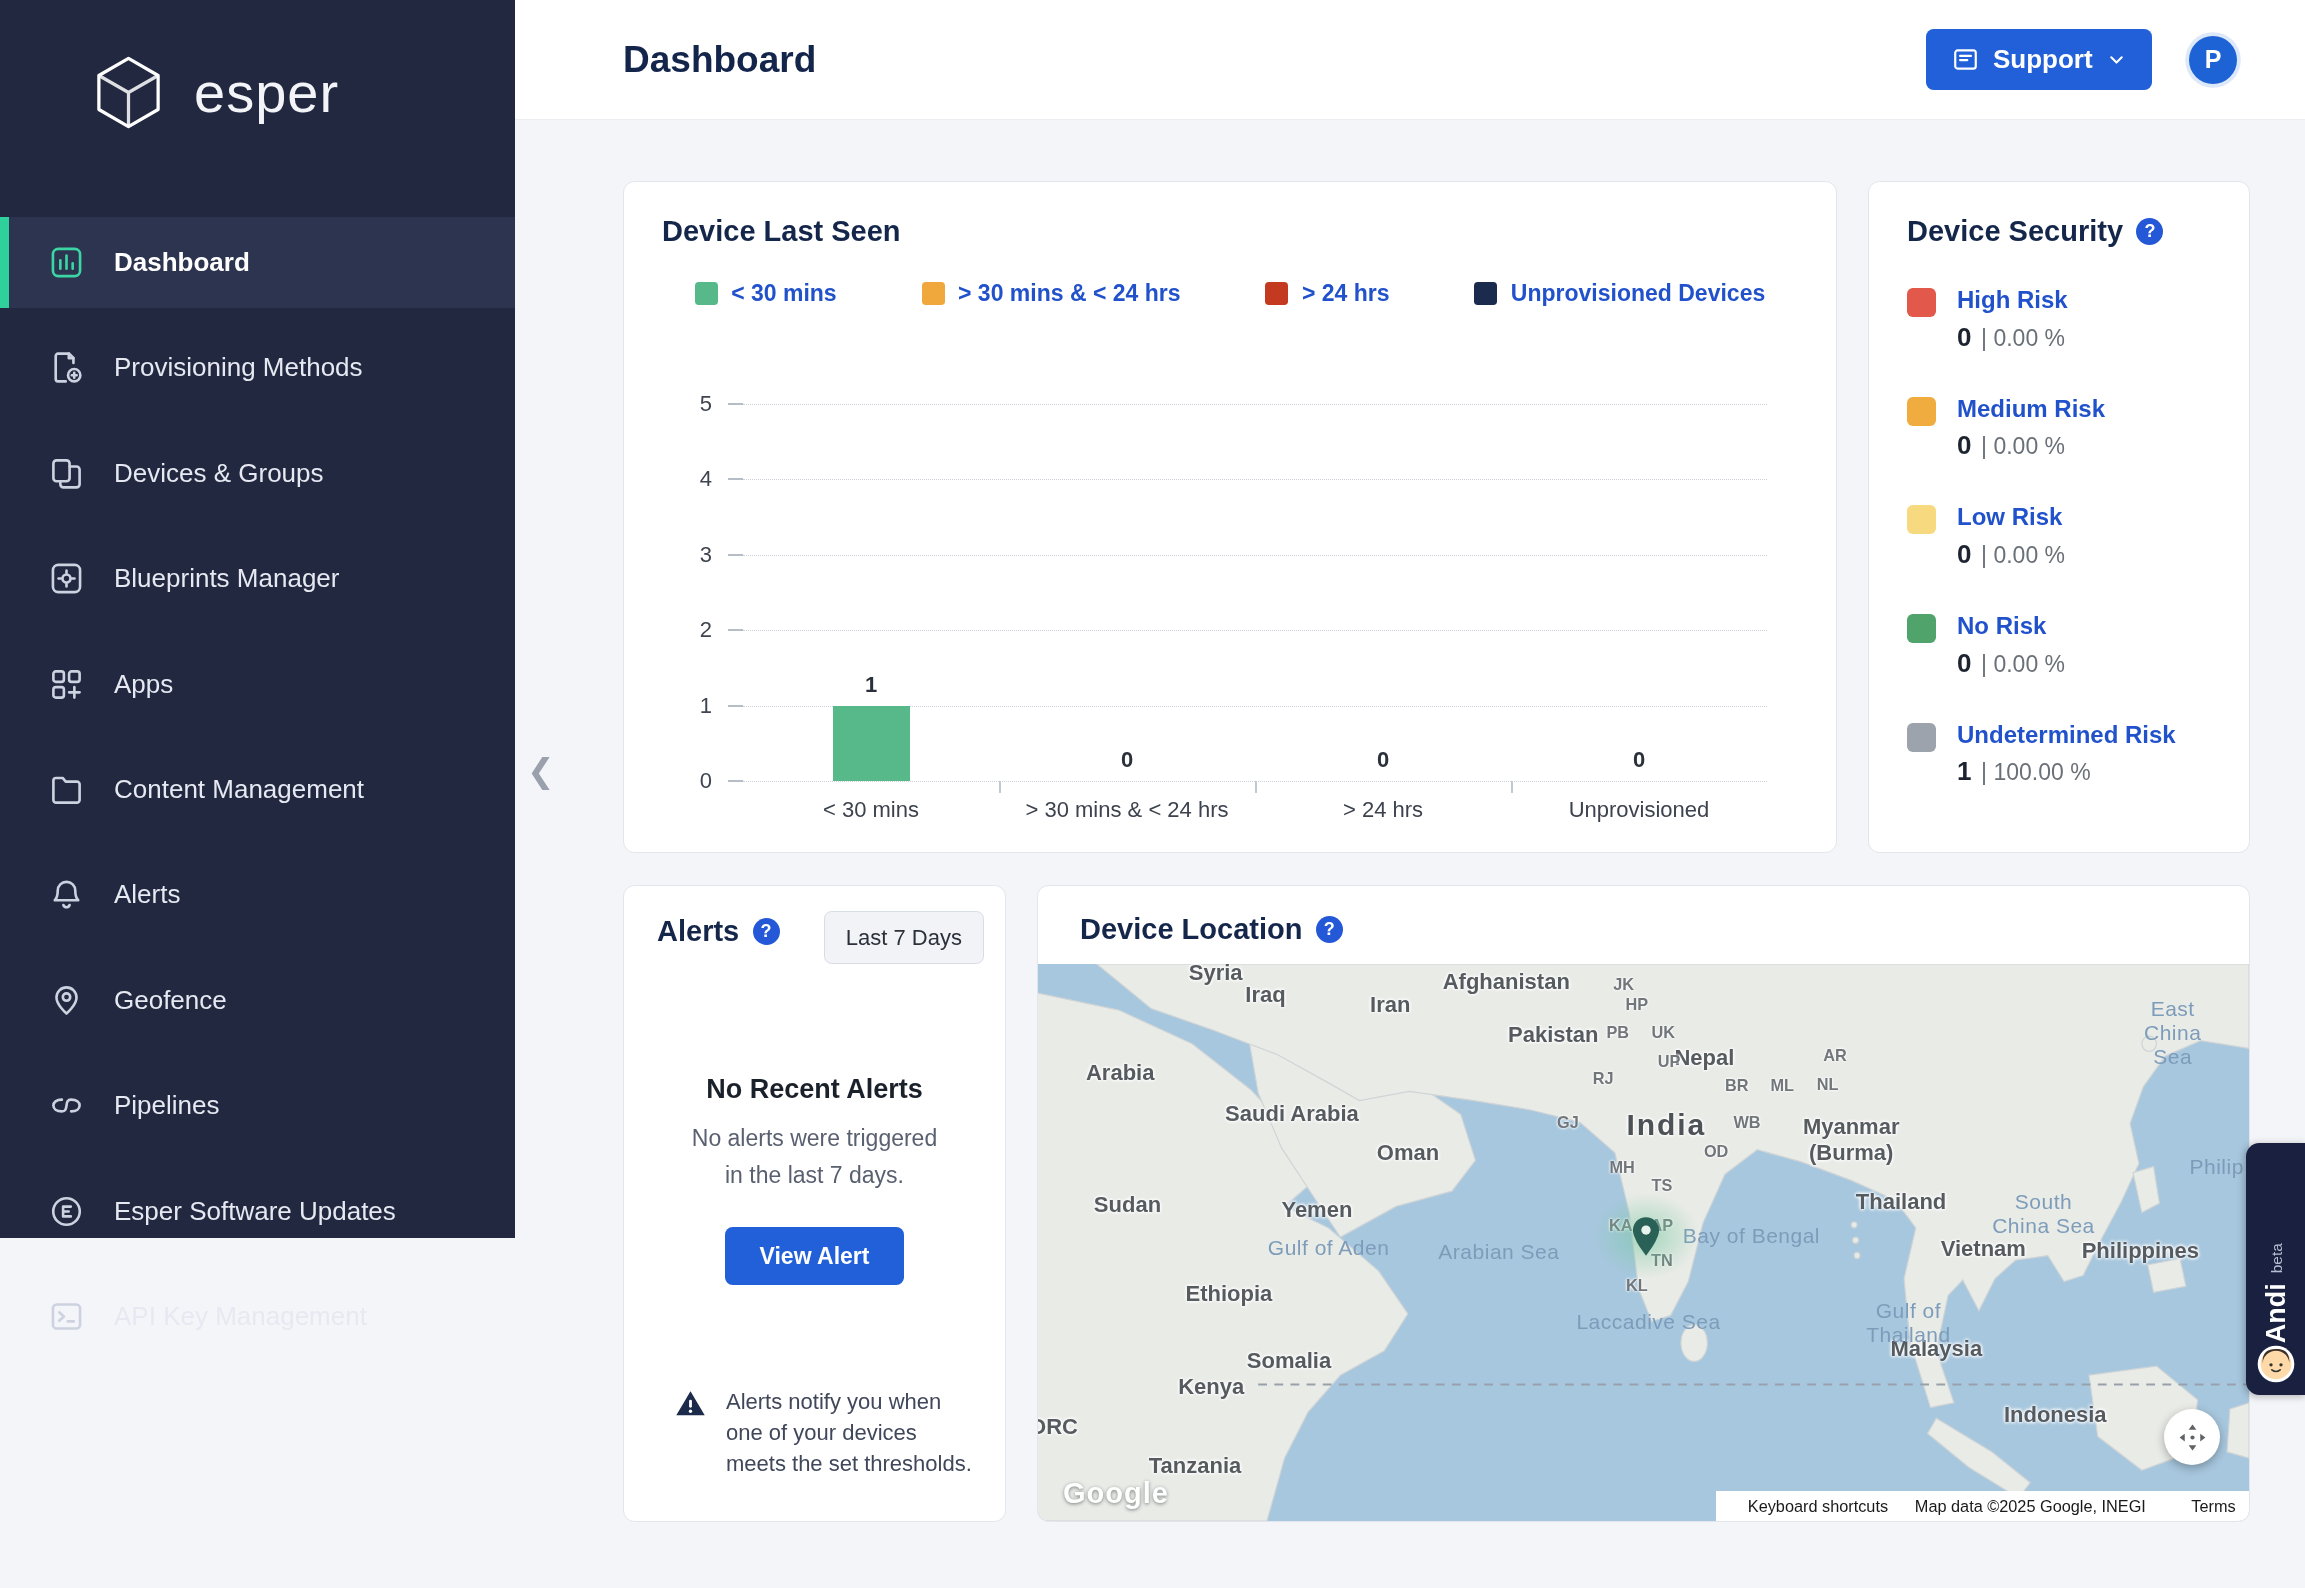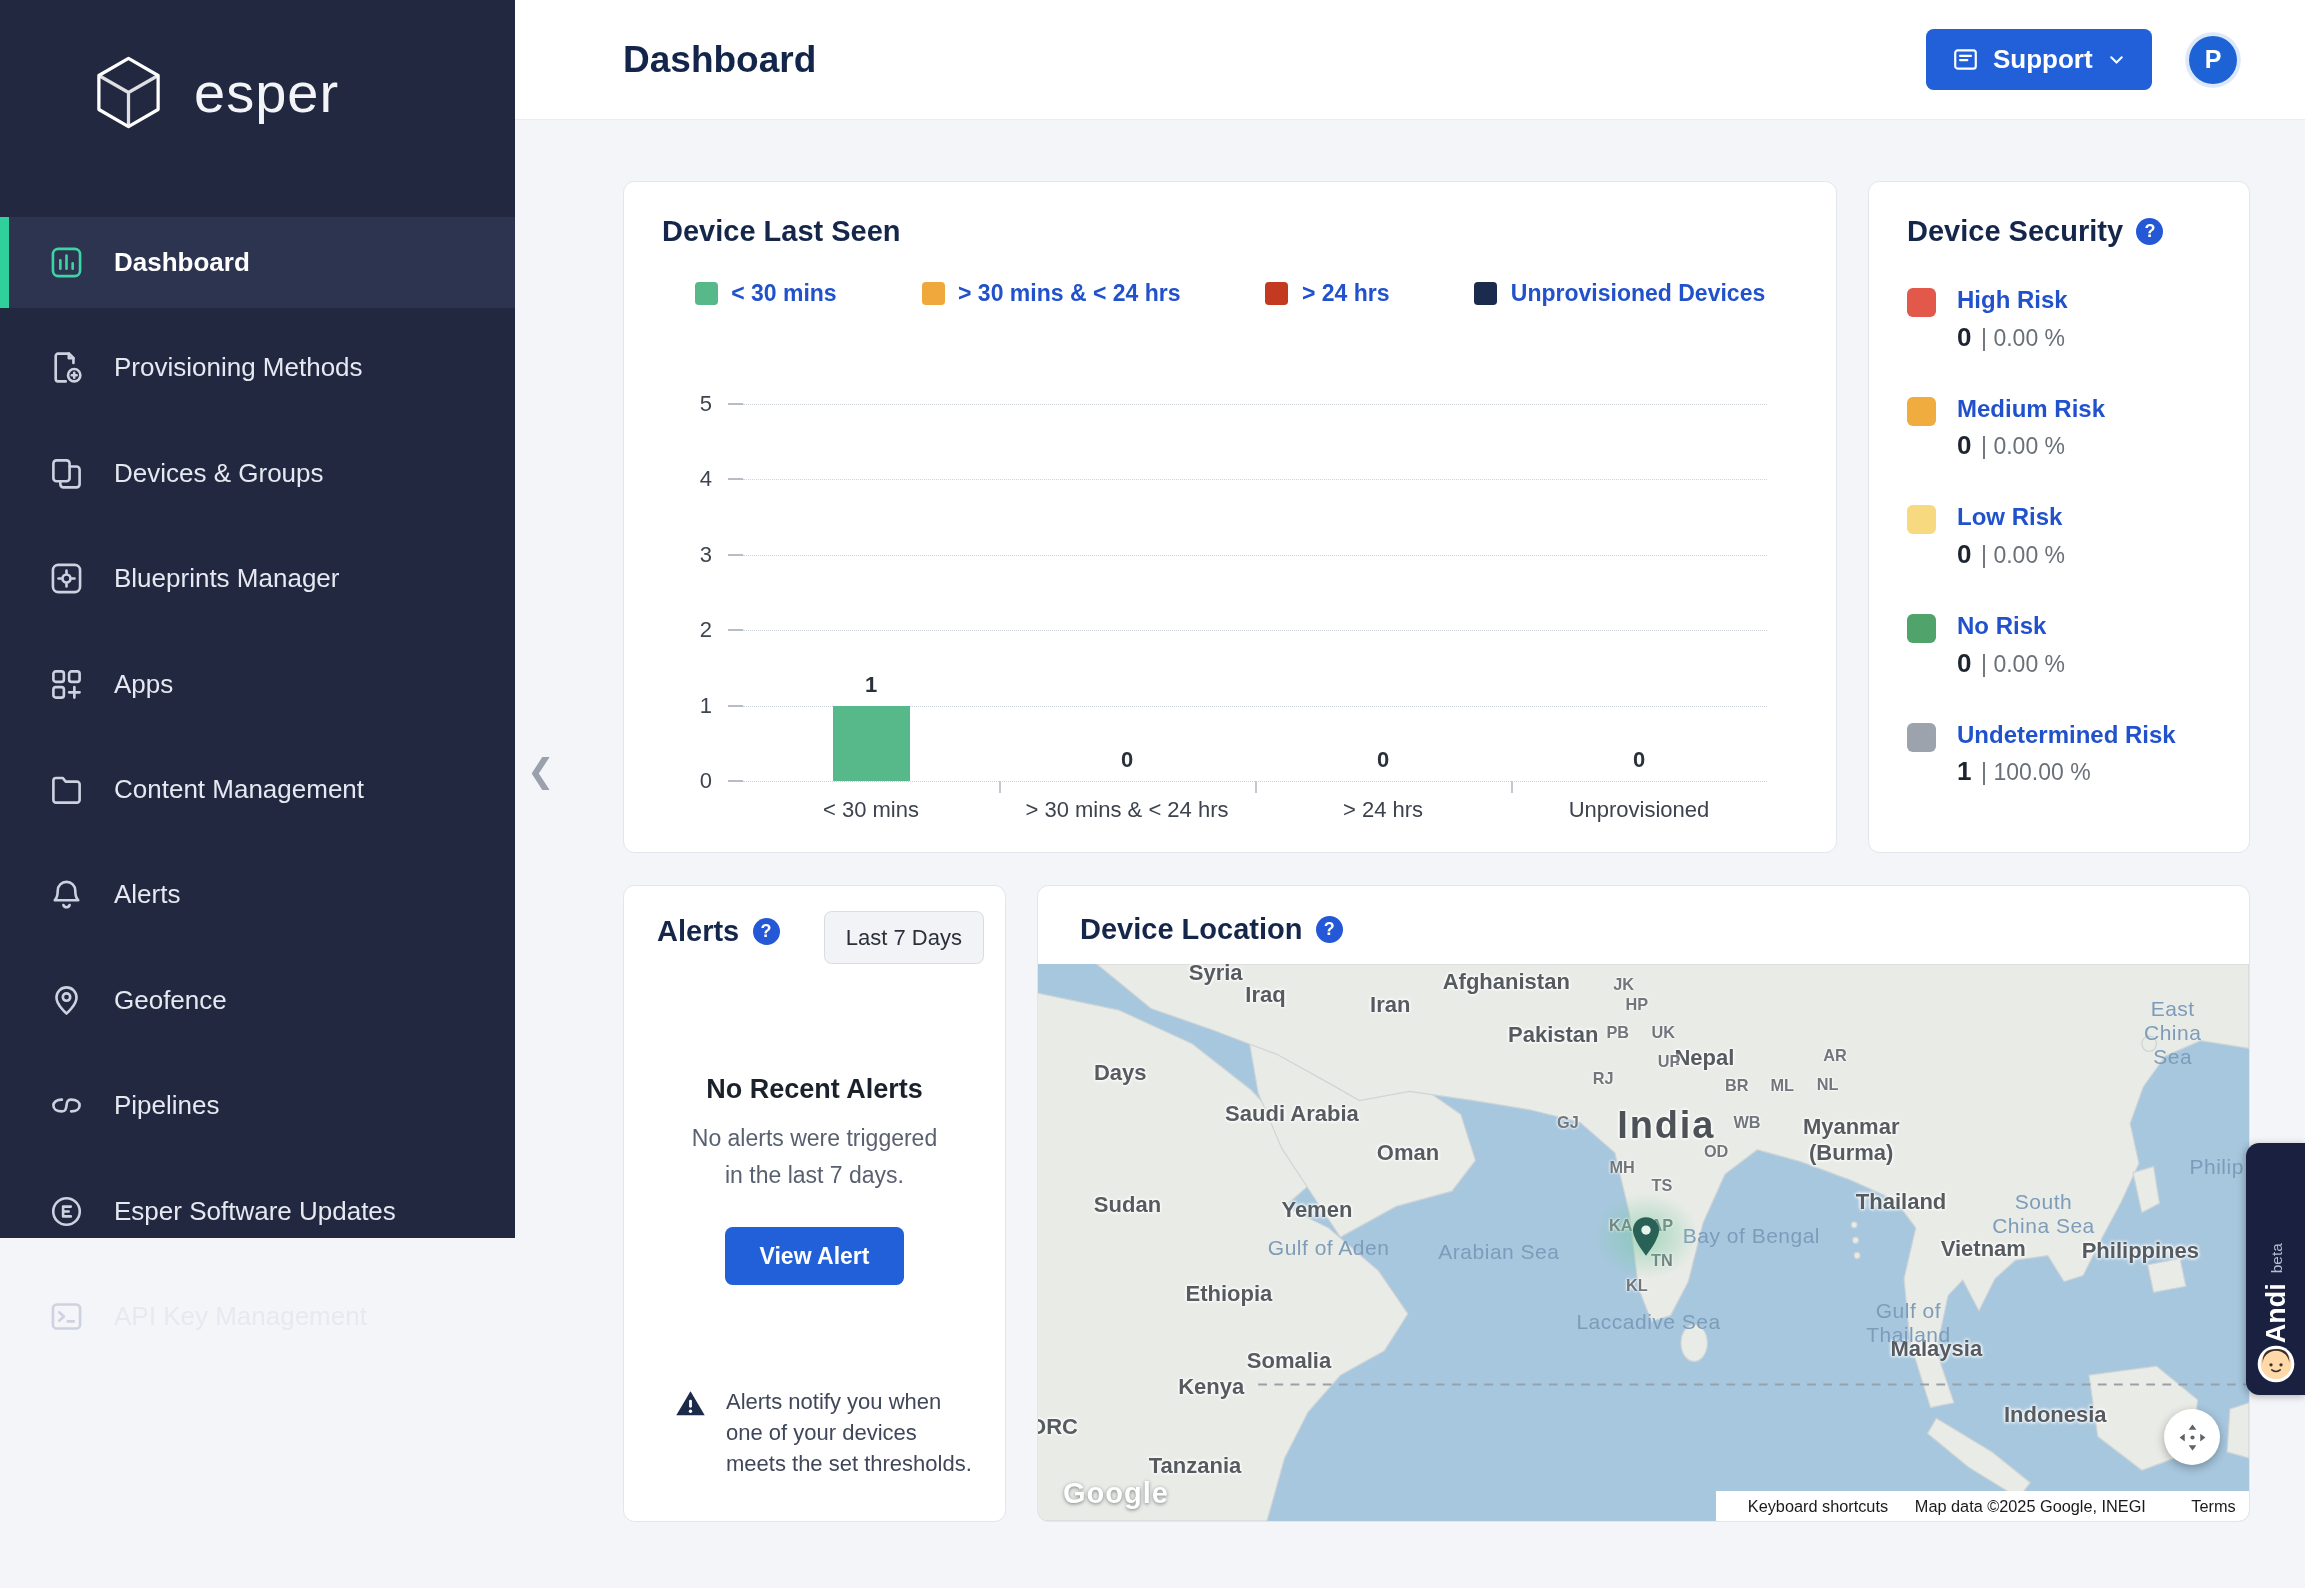--- a/index.html
+++ b/index.html
@@ -91,21 +91,21 @@
 
   
   .card-loc { left:1037px; top:885px; width:1213px; height:637px; }
   .loc-head { display:flex; align-items:center; gap:13.4px; padding:27px 0 0 42px; }
   .map { position:absolute; left:0; right:0; top:78px; bottom:0; border-radius:0 0 10.6px 10.6px;
          overflow:hidden; background:#a7c7de; cursor:grab; }
   .map svg.land { position:absolute; inset:0; width:100%; height:100%; }
   .landmass { fill:#e9ebe7; stroke:#cfd4d6; stroke-width:0.8; }
   .map-lbl { position:absolute; transform:translate(-50%,-50%); white-space:pre-line; text-align:center; pointer-events:none; }
   .country { font-size:22px; font-weight:600; color:#565b60; text-shadow:0 0 3.8px #fff,0 0 3.8px #fff,0 0 3.8px #fff; }
-  .country.big { font-size:38px; letter-spacing:1.9px; color:#4d5257; }
+  .country.big { font-size:30px; letter-spacing:1.9px; color:#4d5257; }
   .region { font-size:16.3px; font-weight:600; color:#71767b; text-shadow:0 0 2.9px #fff,0 0 2.9px #fff; }
   .sea { font-size:21px; font-weight:500; color:#7d9cba; letter-spacing:0.5px; }
   .map-halo { position:absolute; width:106px; height:86px; transform:translate(-50%,-50%);
               background:radial-gradient(closest-side, rgba(120,200,160,.6), rgba(120,200,160,0)); }
   .map-pin { position:absolute; width:33px; transform:translate(-50%,-100%); }
   .pan-btn { position:absolute; right:29px; bottom:56px; width:56px; height:56px; border-radius:50%; background:#fff;
              box-shadow:0 2.9px 9.6px rgba(0,0,0,.3); display:flex; align-items:center; justify-content:center; cursor:pointer; }
   .g-logo { position:absolute; left:25px; bottom:11.5px; font-size:29px; font-weight:700; color:#fff;
             letter-spacing:1px; text-shadow:0 1px 3.8px rgba(60,64,67,.65); }
   .map-attr { position:absolute; right:0; bottom:0; background:#fff; display:flex; align-items:center;
@@ -432,21 +432,21 @@
         <circle class="landmass" cx="557" cy="180" r="2"></circle>
         <circle class="landmass" cx="558" cy="190" r="2"></circle>
         <line x1="150" y1="274" x2="825" y2="274" stroke="#98a1aa" stroke-width="1.3" stroke-dasharray="6 5"></line>
       </svg>
       <div id="map-labels">
           <span class="map-lbl country" style="left: 14.67%; top: 1.65%;">Syria</span>
           <span class="map-lbl country" style="left: 18.79%; top: 5.51%;">Iraq</span>
           <span class="map-lbl country" style="left: 29.09%; top: 7.44%;">Iran</span>
           <span class="map-lbl country" style="left: 38.67%; top: 3.31%;">Afghanistan</span>
           <span class="map-lbl country" style="left: 42.55%; top: 12.67%;">Pakistan</span>
-          <span class="map-lbl country" style="left: 6.79%; top: 19.56%;">Days</span>
+          <span class="map-lbl country" style="left: 6.79%; top: 19.56%;">Arabia</span>
           <span class="map-lbl country" style="left: 20.97%; top: 27%;">Saudi Arabia</span>
           <span class="map-lbl country" style="left: 30.55%; top: 33.88%;">Oman</span>
           <span class="map-lbl country" style="left: 55.03%; top: 16.8%;">Nepal</span>
           <span class="map-lbl country big" style="left: 51.88%; top: 28.93%;">India</span>
           <span class="map-lbl country" style="left: 67.15%; top: 31.68%;">Myanmar
 (Burma)</span>
           <span class="map-lbl country" style="left: 71.27%; top: 42.7%;">Thailand</span>
           <span class="map-lbl country" style="left: 7.39%; top: 43.25%;">Sudan</span>
           <span class="map-lbl country" style="left: 23.03%; top: 44.08%;">Yemen</span>
           <span class="map-lbl country" style="left: 15.76%; top: 59.23%;">Ethiopia</span>

